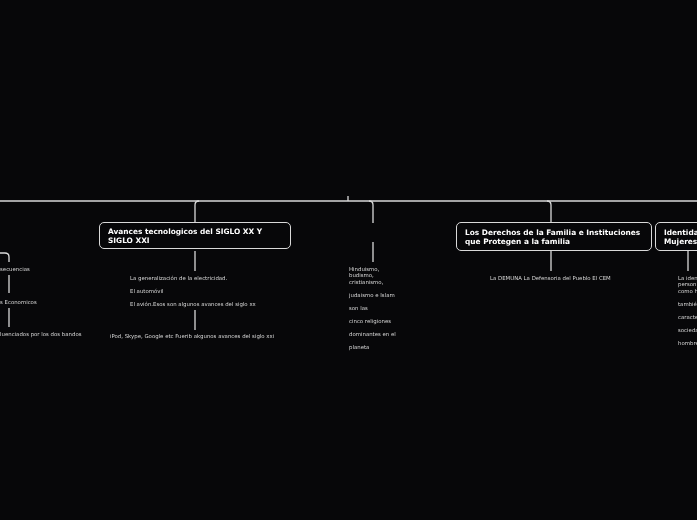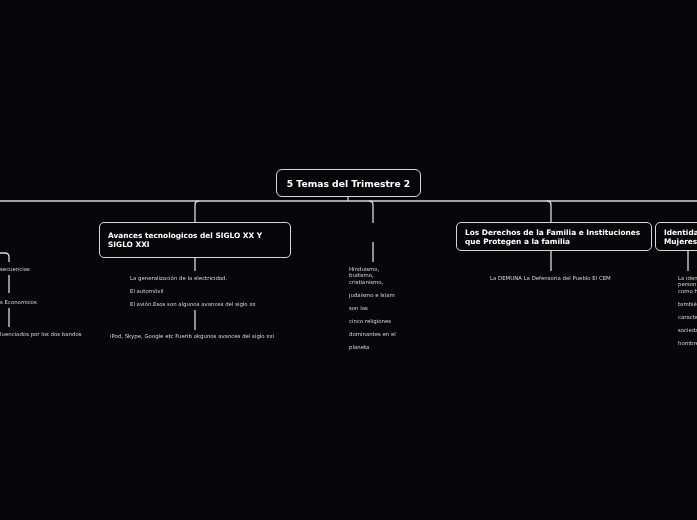--- a/index.html
+++ b/index.html
@@ -63,29 +63,26 @@
       <path d="M195 310 L195 330"></path>
 
       <path d="M373 242 L373 262"></path>
 
       <path d="M551 251 L551 271"></path>
 
       <path d="M688 251 L688 271"></path>
     </g>
   </svg>
 
-  <div class="node root" style="left:276px; top:169px; width:145px; height:28px;">
-    <span>5 Temas del Trimestre 2</span>
-  </div>
 
   <div class="leaf" style="left:0px; top:266px;">secuencias</div>
   <div class="leaf" style="left:0px; top:299px;">s Economicos</div>
   <div class="leaf" style="left:0px; top:331px;">luenciados por los dos bandos</div>
 
-  <div class="node" style="left:99px; top:222px; width:192px; height:36px;">
+  <div class="node" style="left:99px; top:222px; width:192px; height:27px;">
     <span>Avances tecnologicos del SIGLO XX Y SIGLO XXI</span>
   </div>
   <div class="leaf" style="left:130px; top:275px;">La generalización de la electricidad.</div>
   <div class="leaf" style="left:130px; top:288px;">El automóvil</div>
   <div class="leaf" style="left:130px; top:301px;">El avión.Esos son algunos avances del siglo xx</div>
   <div class="leaf" style="left:110px; top:333px;">iPod, Skype, Google etc Fuerib akgunos avances del siglo xxi</div>
 
   <div class="leaf" style="left:349px; top:266px;">Hinduismo,</div>
   <div class="leaf" style="left:349px; top:272px;">budismo,</div>
   <div class="leaf" style="left:349px; top:278.5px;">cristianismo,</div>

